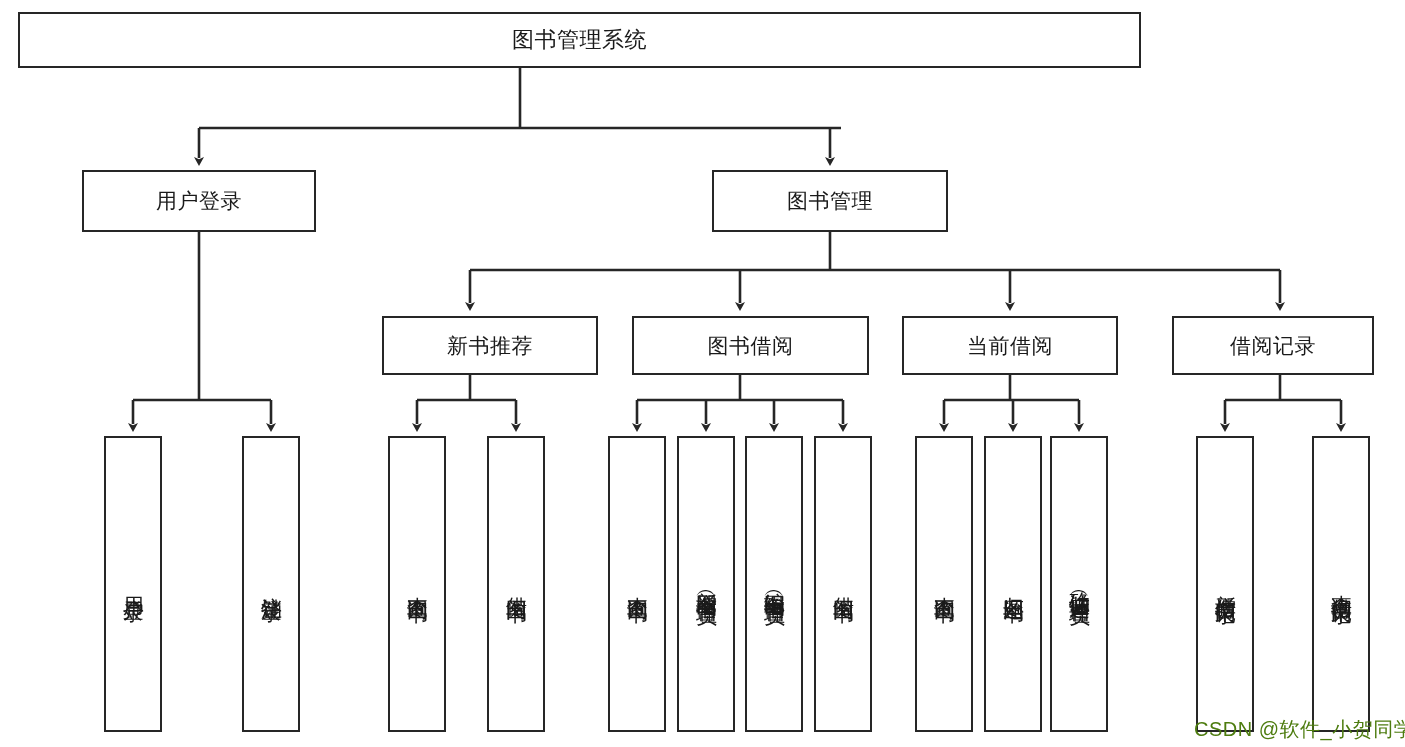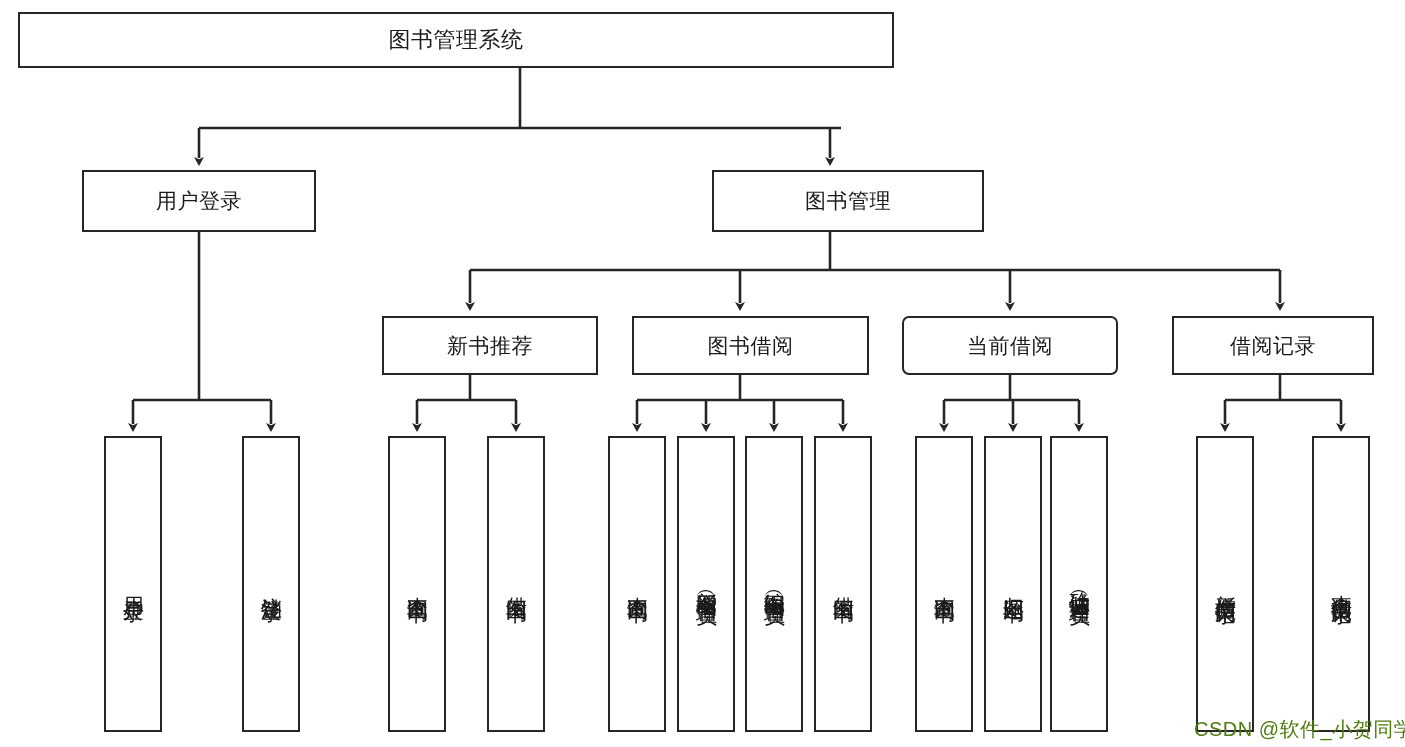--- a/index.html
+++ b/index.html
@@ -122,40 +122,40 @@
     </g>
 
     <g stroke="#262626" stroke-width="2.6" fill="none">
       <path d="M1280,375 L1280,400"></path>
       <path d="M1225,400 L1341,400"></path>
       <path d="M1225,400 L1225,424" marker-end="url(#arrowhead)"></path>
       <path d="M1341,400 L1341,424" marker-end="url(#arrowhead)"></path>
     </g>
   </svg>
 
-  <div class="node-box" id="node-title" style="left: 18px; top: 12px; width: 876px; height: 56px;">
+  <div class="node-box" id="node-title" style="left: 18px; top: 12px; width: 1123px; height: 56px;">
     <span class="node-label-h title-label">图书管理系统</span>
   </div>
 
   <div id="level2-container">
       <div class="node-box" style="left: 82px; top: 170px; width: 234px; height: 62px;">
         <span class="node-label-h">用户登录</span>
       </div>
-      <div class="node-box" style="left: 712px; top: 170px; width: 272px; height: 62px;">
+      <div class="node-box" style="left: 712px; top: 170px; width: 236px; height: 62px;">
         <span class="node-label-h">图书管理</span>
       </div>
     </div>
   <div id="level3-container">
       <div class="node-box" style="left: 382px; top: 316px; width: 216px; height: 59px;">
         <span class="node-label-h">新书推荐</span>
       </div>
       <div class="node-box" style="left: 632px; top: 316px; width: 237px; height: 59px;">
         <span class="node-label-h">图书借阅</span>
       </div>
-      <div class="node-box" style="left: 902px; top: 316px; width: 216px; height: 59px; border-radius: 7px;">
+      <div class="node-box" style="left: 902px; top: 316px; width: 216px; height: 59px;">
         <span class="node-label-h">当前借阅</span>
       </div>
       <div class="node-box" style="left: 1172px; top: 316px; width: 202px; height: 59px;">
         <span class="node-label-h">借阅记录</span>
       </div>
     </div>
   <div id="leaves-container">
       <div class="node-box" style="left: 104px; top: 436px; width: 58px; height: 296px;">
         <span class="node-label-v">用户登录</span>
       </div>

